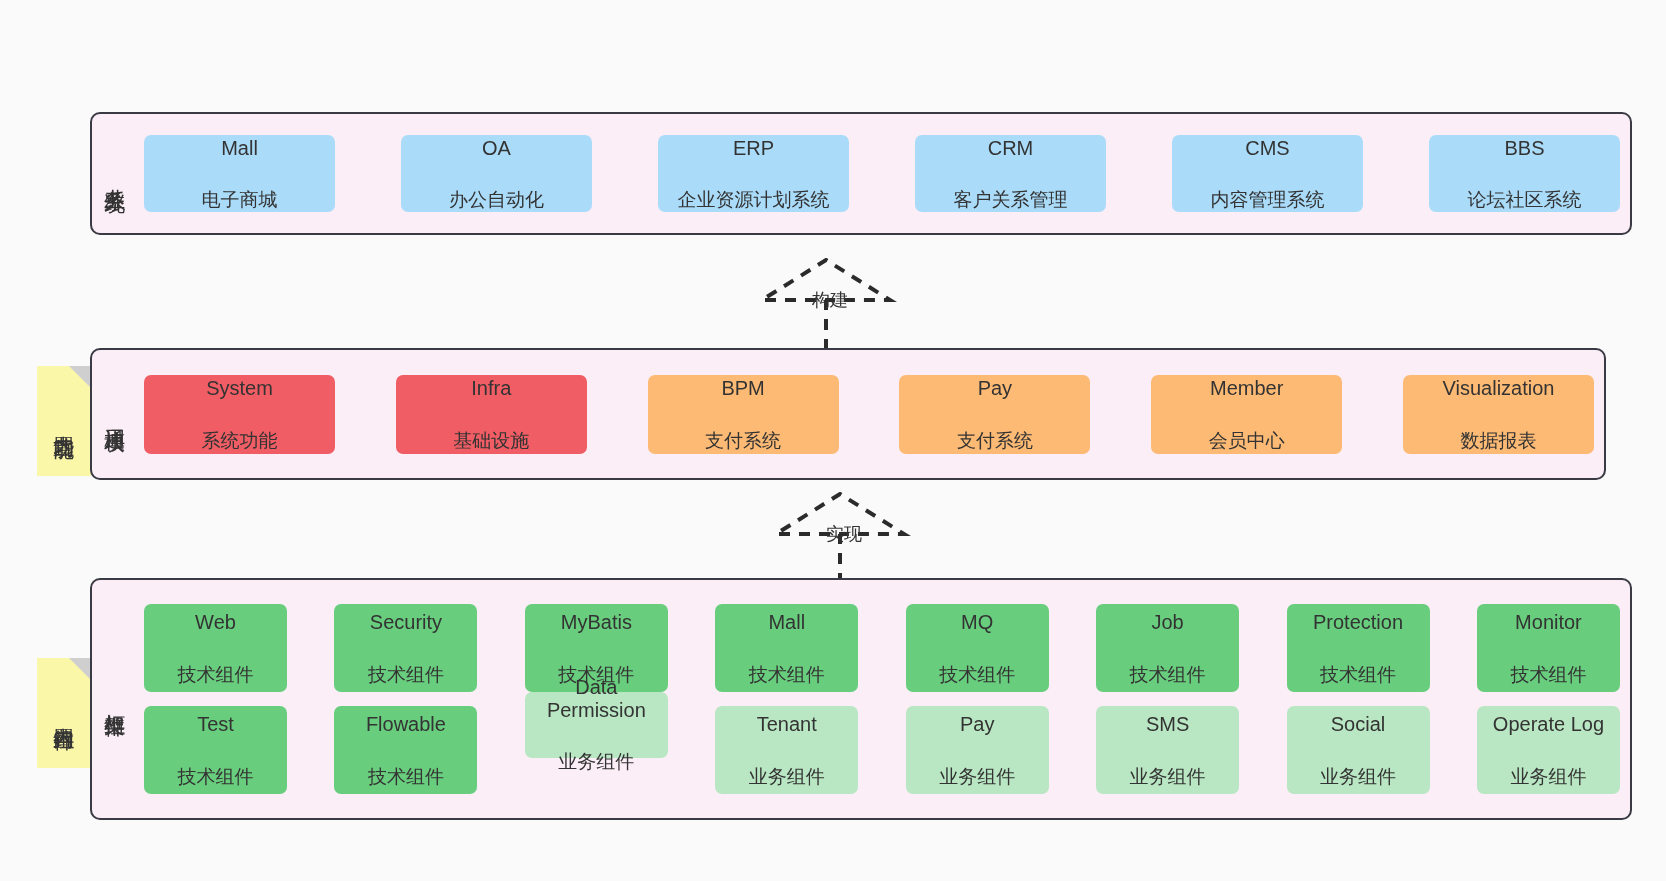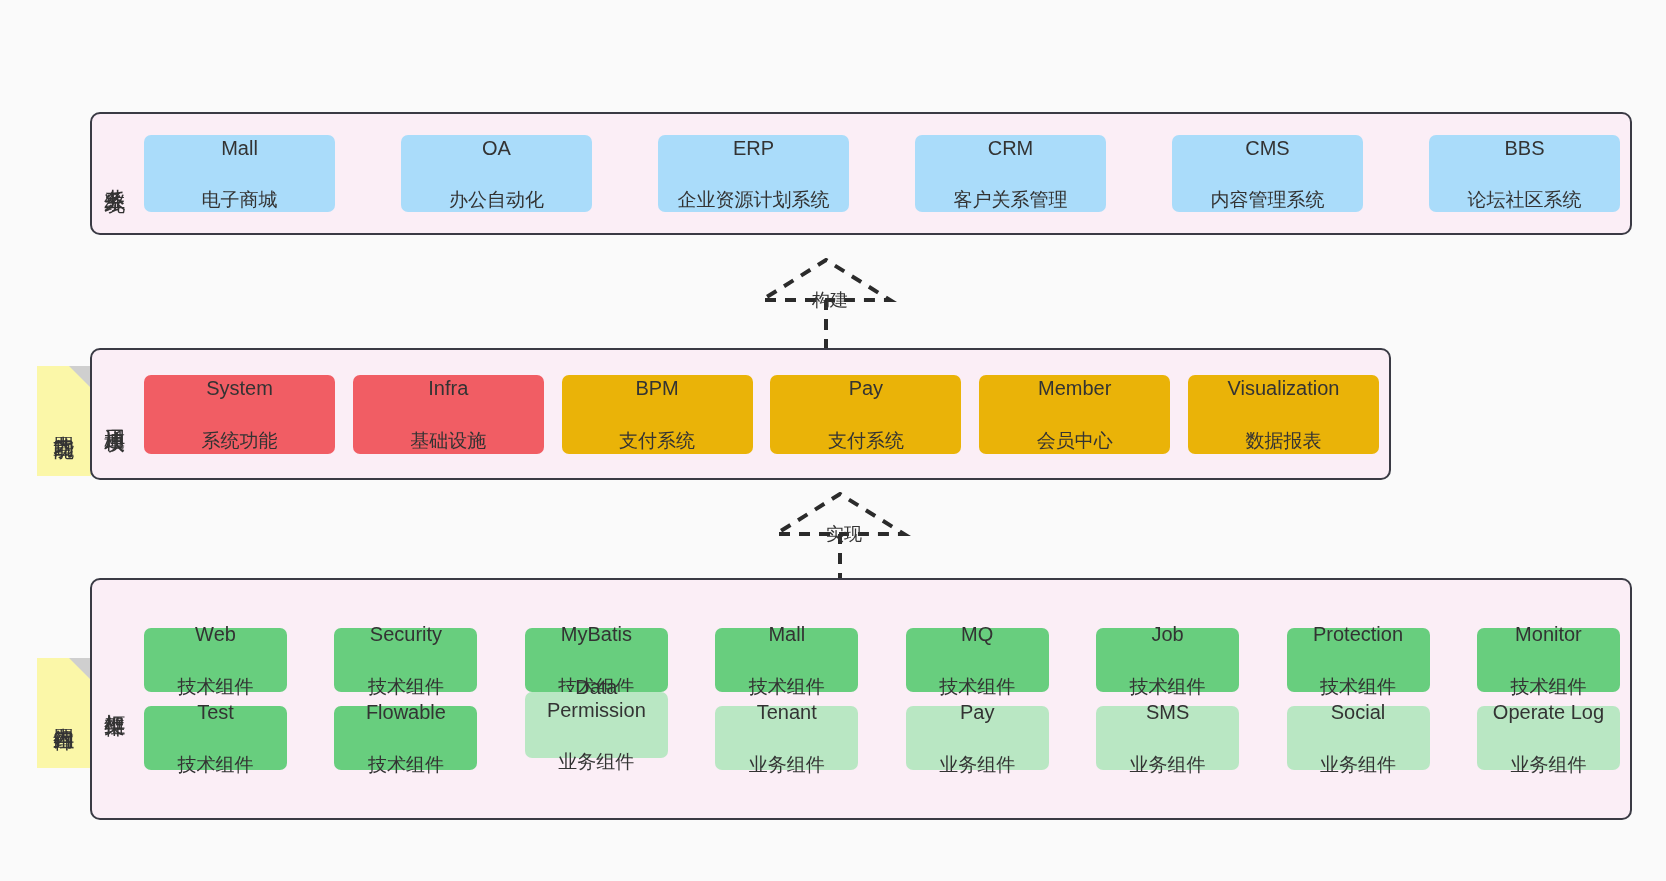--- a/index.html
+++ b/index.html
@@ -103,26 +103,26 @@
     height: 77px;
     background: #aadcfa;
   }
 
   
   .mod-card {
     width: 191px;
     height: 79px;
   }
   .mod-card.strong { background: #f15d64; }
-  .mod-card.light  { background: #eab308; }
+  .mod-card.light  { background: #fdba74; }
 
   
   .fw-card {
     width: 143px;
-    height: 64px;
+    height: 88px;
   }
   .fw-card.tech { background: #68ce7e; }
   .fw-card.biz  { background: #b9e7c3; }
   .fw-card.tall {
     height: 66px;
     margin-top: -14px;
   }
   .fw-card.tall .t1 {
     white-space: normal;
     line-height: 1.18;
@@ -209,21 +209,21 @@
       <path d="M68 92 L68 42 L4 42 L68 2 L132 42 L68 42" fill="none" stroke="#2b2b2b" stroke-width="4" stroke-dasharray="11,9" stroke-linecap="butt"></path>
     </svg>
     <span class="conn-label" style="left:54px; top:30px;">构建</span>
   </div>
 
   <div class="note" id="note-module" style="left:37px; top:366px; height:110px;">
     <span class="note-fold"></span>
     <span>内置功能</span>
   </div>
 
-  <div class="layer" id="layer-module" style="left:90px; top:348px; width:1301px; height:132px;">
+  <div class="layer" id="layer-module" style="left:90px; top:348px; width:1516px; height:132px;">
     <div class="layer-title">通用模块</div>
     <div class="layer-body" id="mod-body" style="justify-content: space-between;">
         <div class="card mod-card strong">
           <div class="t1">System</div>
           <div class="t2">系统功能</div>
         </div>
         <div class="card mod-card strong">
           <div class="t1">Infra</div>
           <div class="t2">基础设施</div>
         </div>

